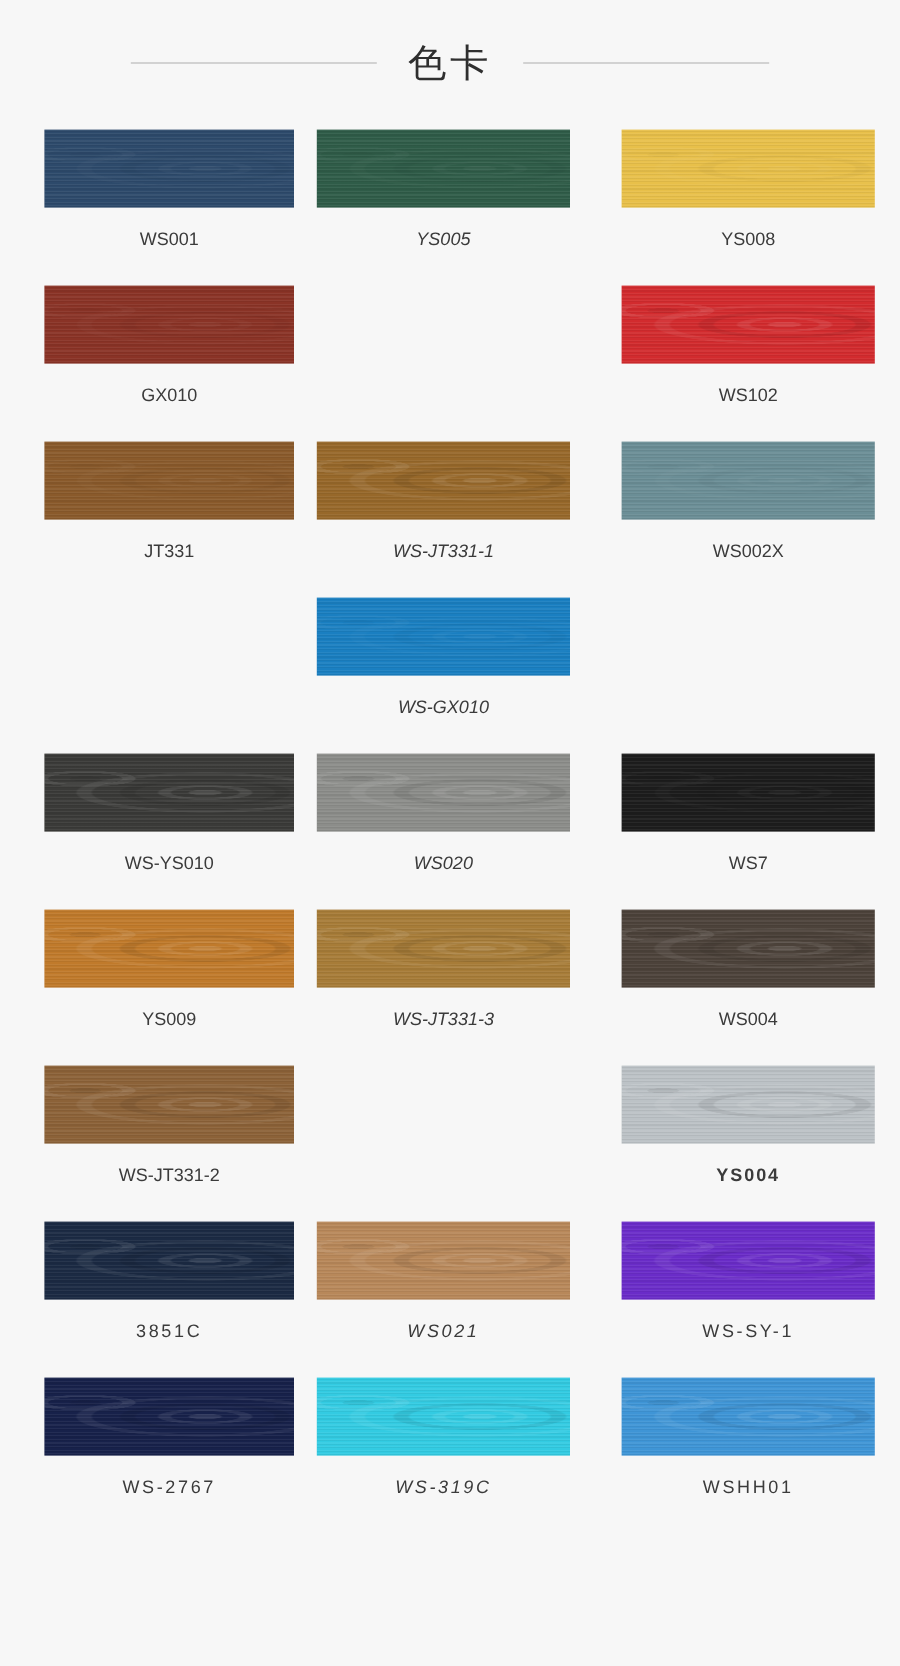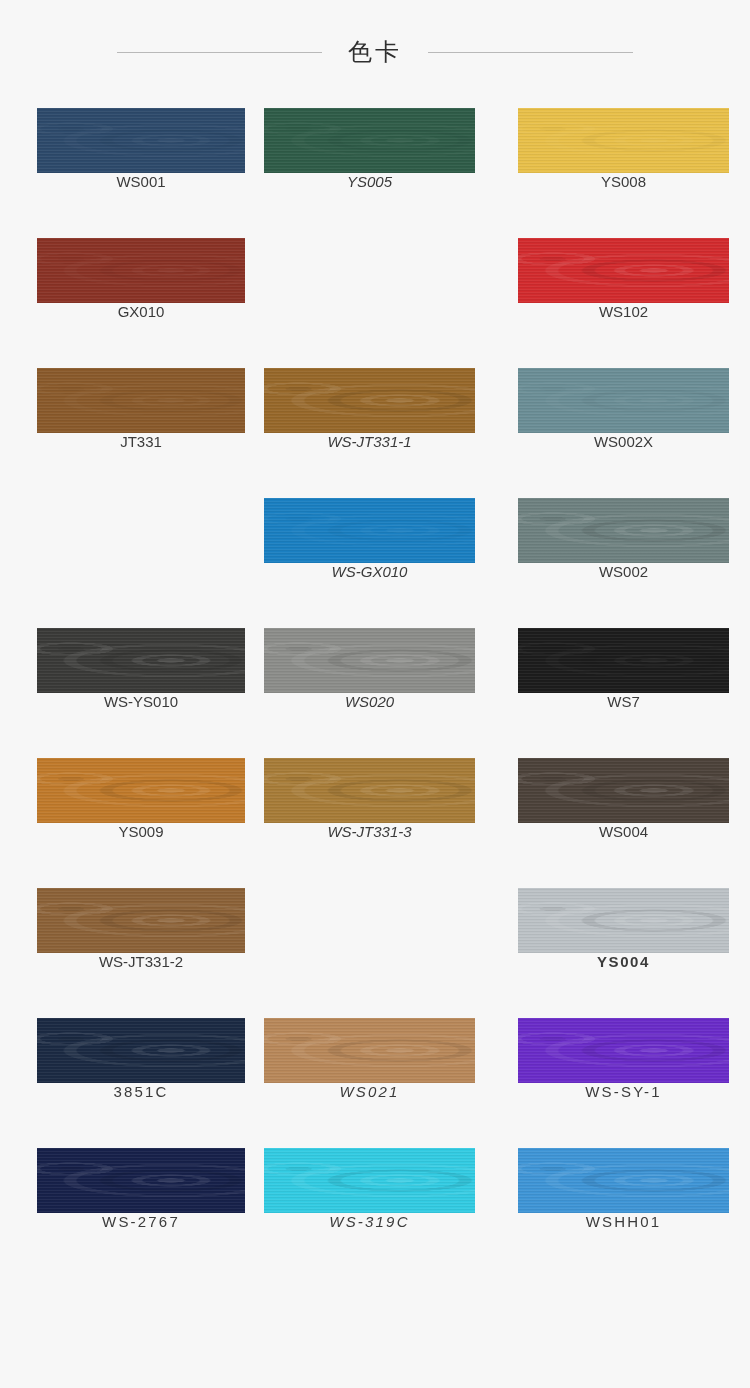--- a/index.html
+++ b/index.html
@@ -31,21 +31,21 @@
     justify-content: center;
     gap: 26px;
   }
   .rule {
     height: 1px;
     width: 205px;
     background: #b9b9b9;
     flex: 0 0 auto;
   }
   .title {
-    font-size: 24px;
+    font-size: 32px;
     line-height: 1;
     color: #2f2f2f;
     letter-spacing: 3px;
     font-weight: 400;
     white-space: nowrap;
     font-family: "DejaVu Sans", "Liberation Sans", sans-serif;
   }
 
   
   .grid {
@@ -125,21 +125,21 @@
         rgba(255,255,255,0.07) 23%,
         rgba(255,255,255,0.07) 30%,
         rgba(0,0,0,0.00) 31%);
     pointer-events: none;
     opacity: 0.9;
   }
   .swatch.grain-soft::after { opacity: 0.35; }
   .swatch.grain-strong::after { opacity: 1; }
 
   .label {
-    margin-top: 0;
+    margin-top: 18px;
     font-size: 15px;
     line-height: 18px;
     color: #3b3b3b;
     text-align: center;
     white-space: nowrap;
     font-weight: 400;
     letter-spacing: 0px;
   }
   .label.spaced { letter-spacing: 2.2px; }
   .label.bold   { font-weight: 700; letter-spacing: 1.6px; }
@@ -192,24 +192,20 @@
         <div class="cell c2">
           <div class="swatch grain-soft" style="background-color: rgb(107, 142, 150);"></div>
           <div class="label">WS002X</div>
         </div>
       </div>
       <div class="row">
         <div class="cell c1">
           <div class="swatch grain-soft" style="background-color: rgb(26, 127, 193);"></div>
           <div class="label">WS-GX010</div>
         </div>
-        <div class="cell c2">
-          <div class="swatch grain-strong" style="background-color: rgb(110, 129, 128);"></div>
-          <div class="label">WS002</div>
-        </div>
       </div>
       <div class="row">
         <div class="cell c0">
           <div class="swatch grain-strong" style="background-color: rgb(58, 58, 56);"></div>
           <div class="label">WS-YS010</div>
         </div>
         <div class="cell c1">
           <div class="swatch grain-strong" style="background-color: rgb(140, 141, 138);"></div>
           <div class="label">WS020</div>
         </div>

